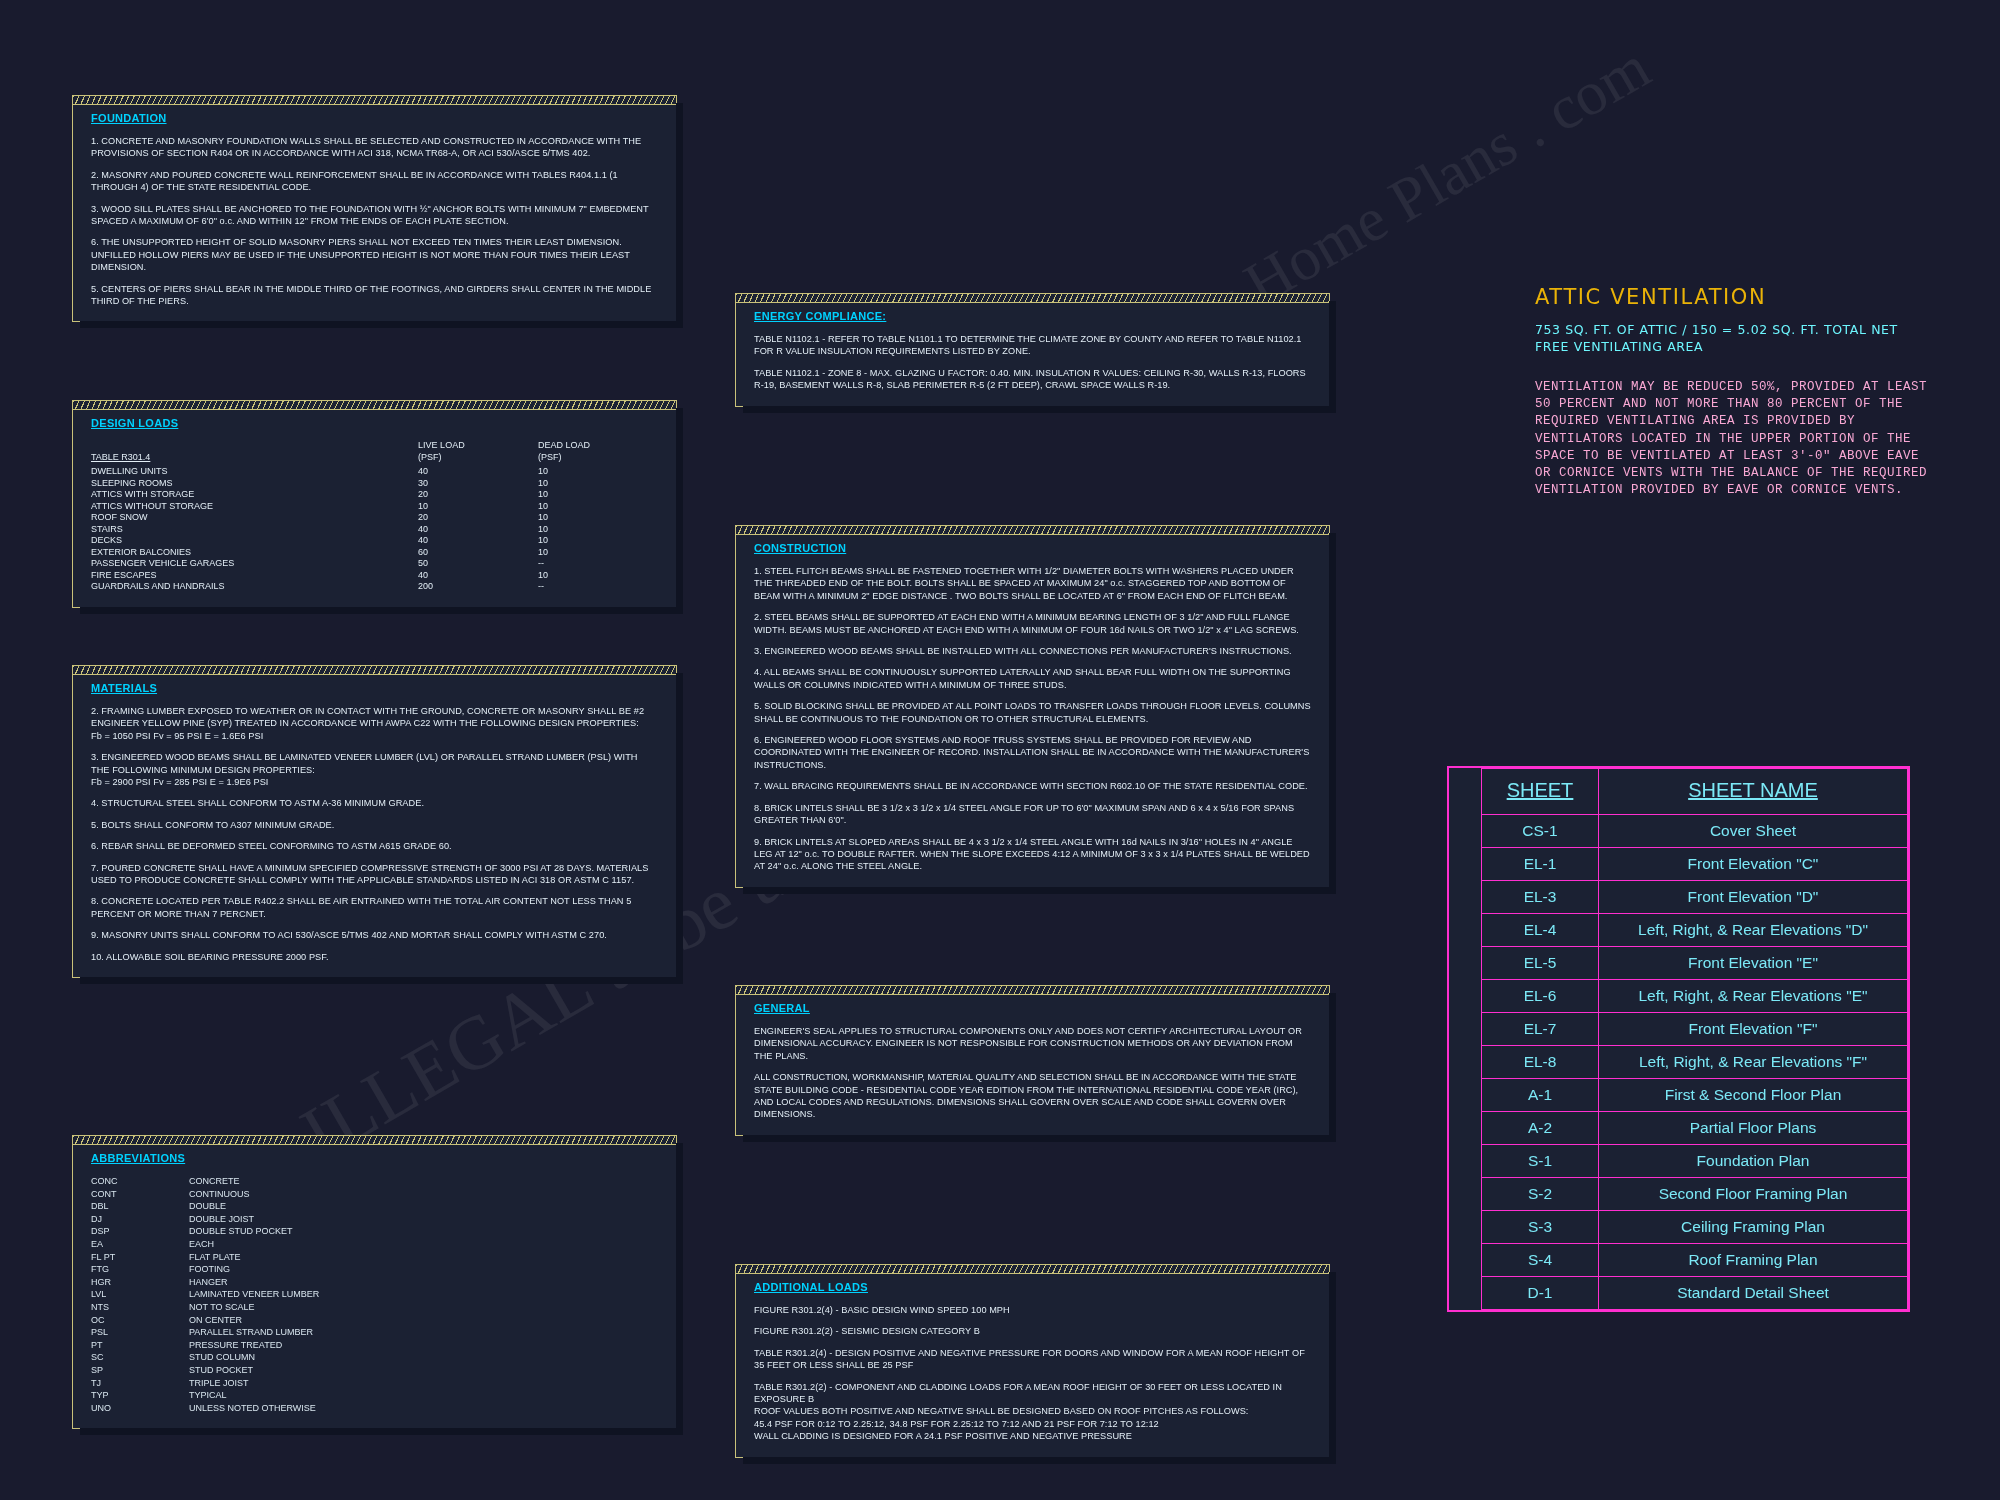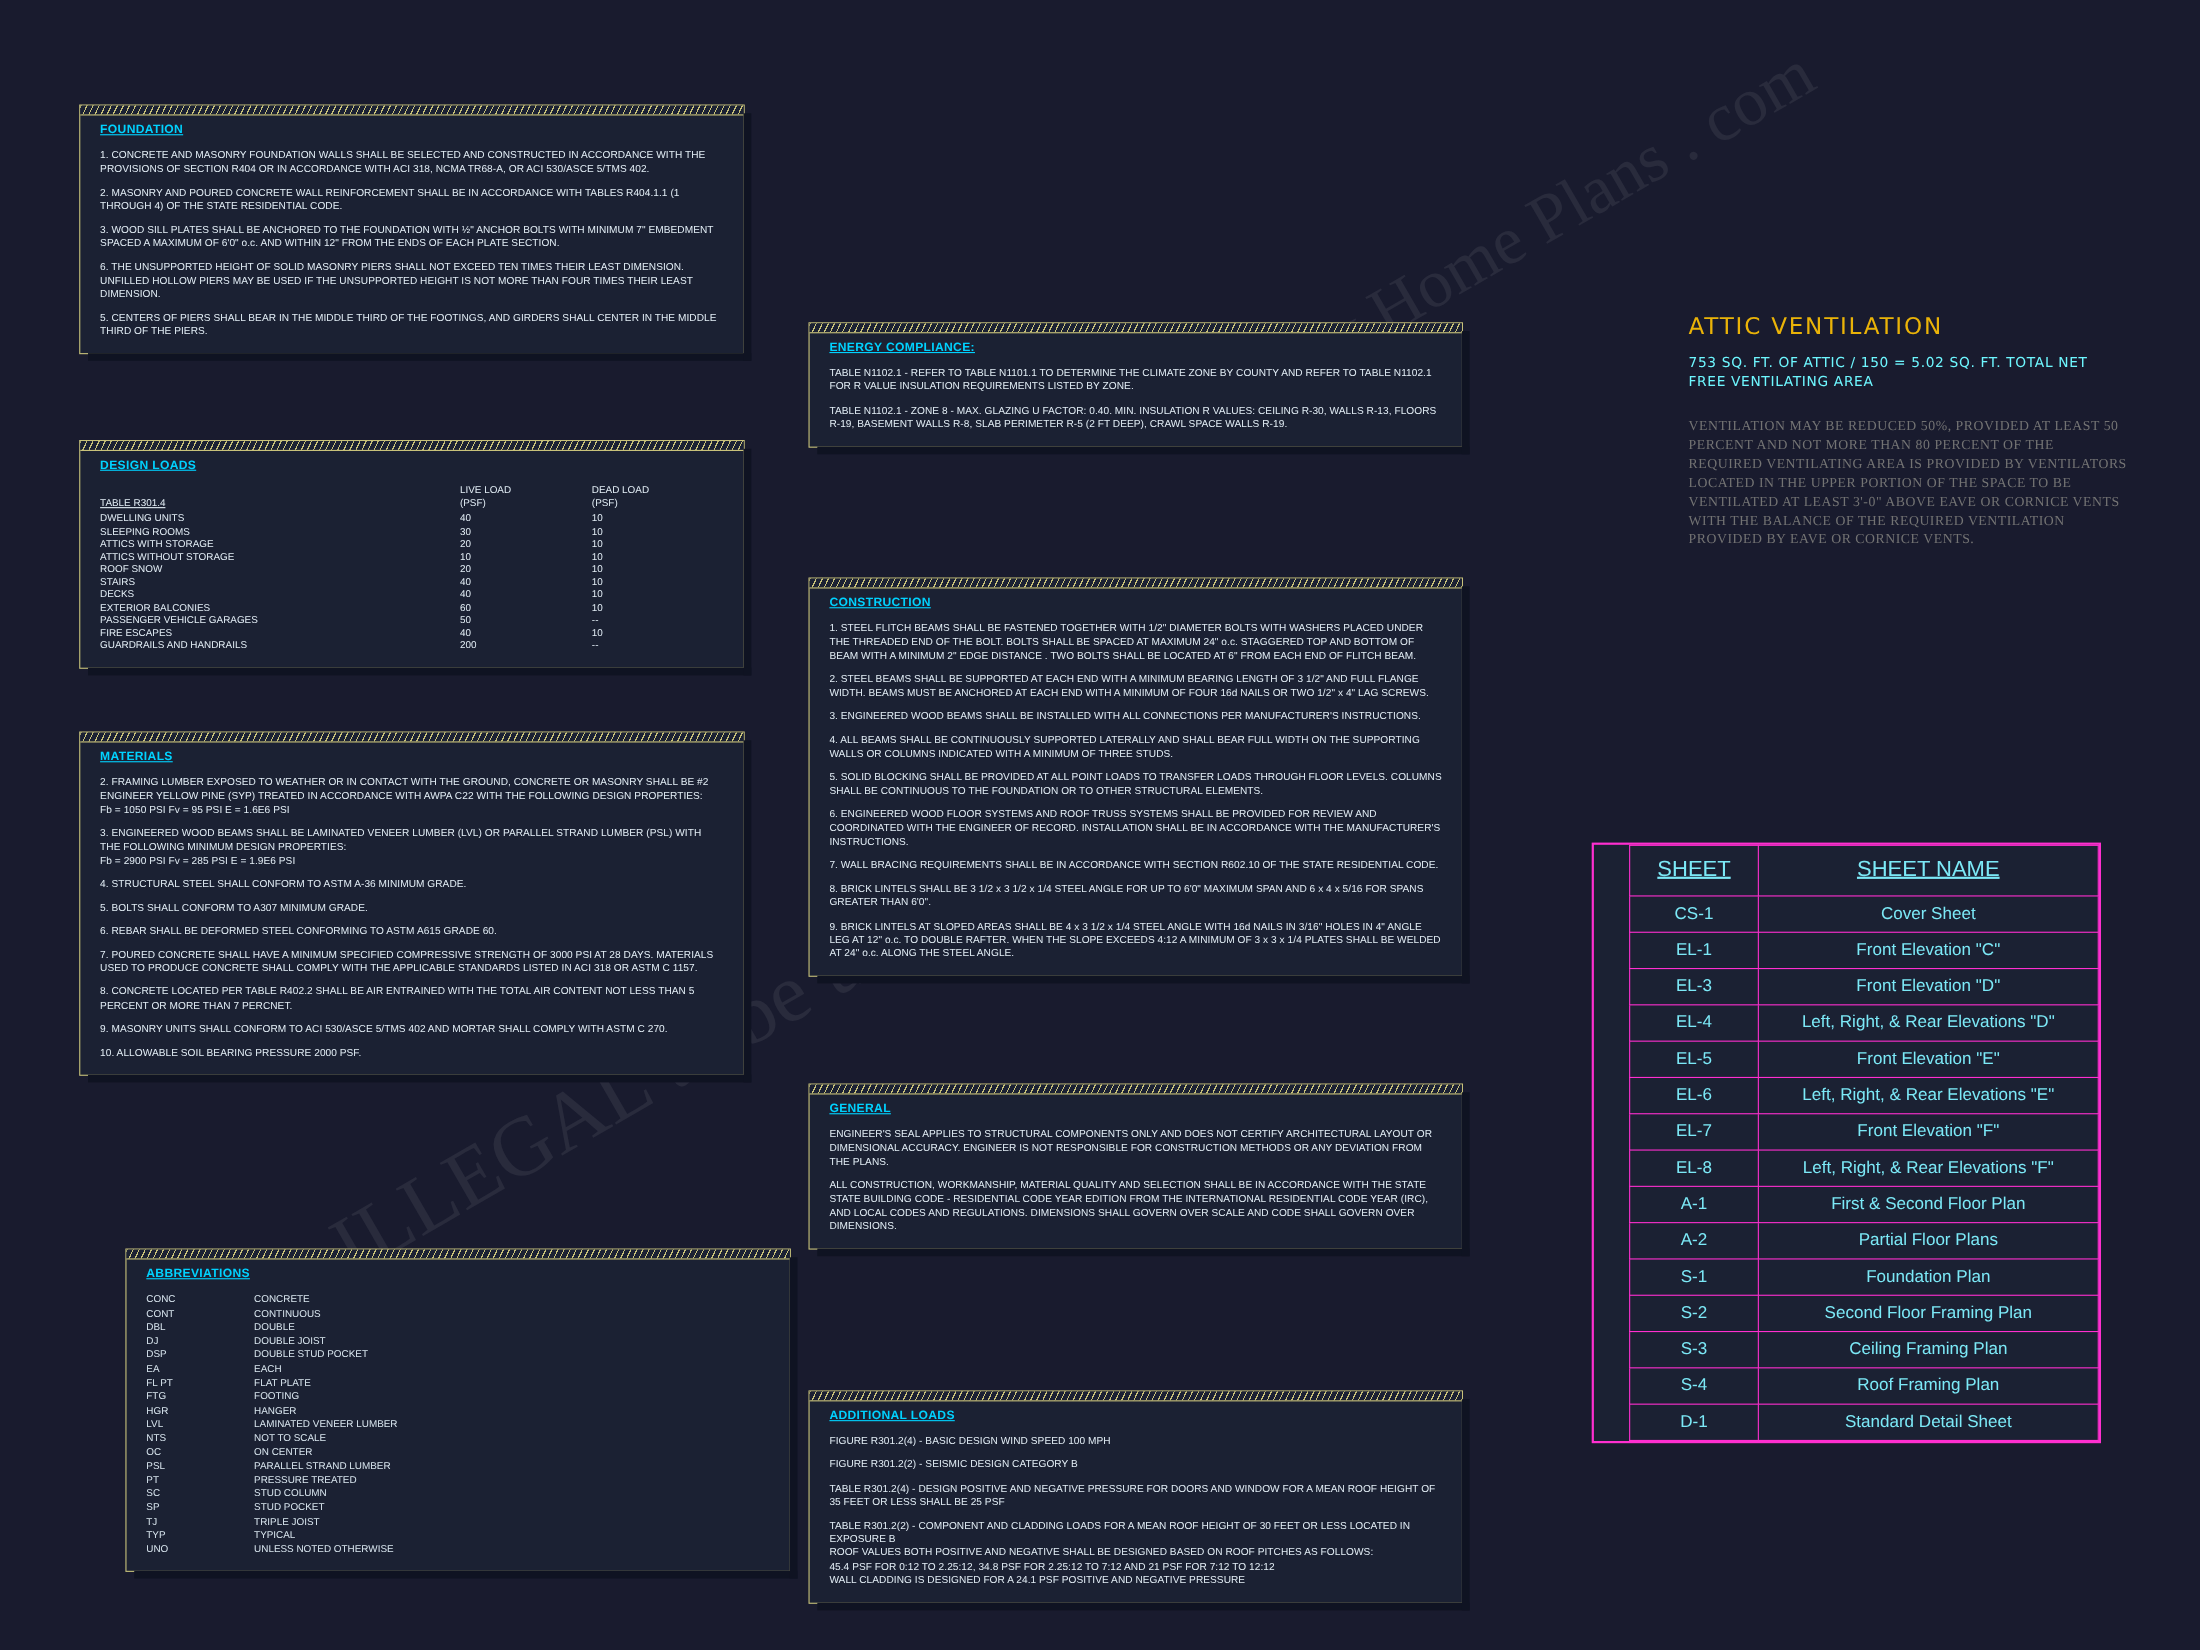--- a/index.html
+++ b/index.html
@@ -84,22 +84,22 @@
   }
   .attic-calc{
     color:#6ef7ff;
     font-family:"DejaVu Sans", sans-serif;
     font-size:12.5px;
     line-height:17px;
     letter-spacing:.6px;
     margin-bottom:24px;
   }
   .attic-body{
-    color:#737373;
-    font-family:Liberation Serif, serif;
+    color:#f9a8d4;
+    font-family:Liberation Mono, monospace;
     font-size:12.5px;
     line-height:17.2px;
     letter-spacing:.5px;
   }
 
   
   #sheet-index{
     position:absolute; left:1447px; top:766px; width:463px;
     border:2px solid #ff2fd0;
     box-sizing:border-box;
@@ -228,21 +228,21 @@
     <div class="note">4. STRUCTURAL STEEL SHALL CONFORM TO ASTM A-36 MINIMUM GRADE.</div>
     <div class="note">5. BOLTS SHALL CONFORM TO A307 MINIMUM GRADE.</div>
     <div class="note">6. REBAR SHALL BE DEFORMED STEEL CONFORMING TO ASTM A615 GRADE 60.</div>
     <div class="note">7. POURED CONCRETE SHALL HAVE A MINIMUM SPECIFIED COMPRESSIVE STRENGTH OF 3000 PSI AT 28 DAYS.  MATERIALS USED TO PRODUCE CONCRETE SHALL COMPLY WITH THE APPLICABLE STANDARDS LISTED IN ACI 318 OR ASTM C 1157.</div>
     <div class="note">8. CONCRETE LOCATED PER TABLE R402.2 SHALL BE AIR ENTRAINED WITH THE TOTAL AIR CONTENT NOT LESS THAN 5 PERCENT OR MORE THAN 7 PERCNET.</div>
     <div class="note">9. MASONRY UNITS SHALL CONFORM TO ACI 530/ASCE 5/TMS 402 AND MORTAR SHALL COMPLY WITH ASTM C 270.</div>
     <div class="note">10. ALLOWABLE SOIL BEARING PRESSURE 2000 PSF.</div>
   </div>
 </div>
 
-<div class="box" id="box-abbreviations" style="left:72px;top:1135px;width:605px;margin-left:42px;">
+<div class="box" id="box-abbreviations" style="left:72px;top:1135px;width:605px;">
   <div class="shadow-b"></div>
   <div class="box-inner">
     <div class="box-title">ABBREVIATIONS</div>
     <div class="abbr">
       <div><span class="k">CONC</span><span>CONCRETE</span></div>
       <div><span class="k">CONT</span><span>CONTINUOUS</span></div>
       <div><span class="k">DBL</span><span>DOUBLE</span></div>
       <div><span class="k">DJ</span><span>DOUBLE JOIST</span></div>
       <div><span class="k">DSP</span><span>DOUBLE STUD POCKET</span></div>
       <div><span class="k">EA</span><span>EACH</span></div>

